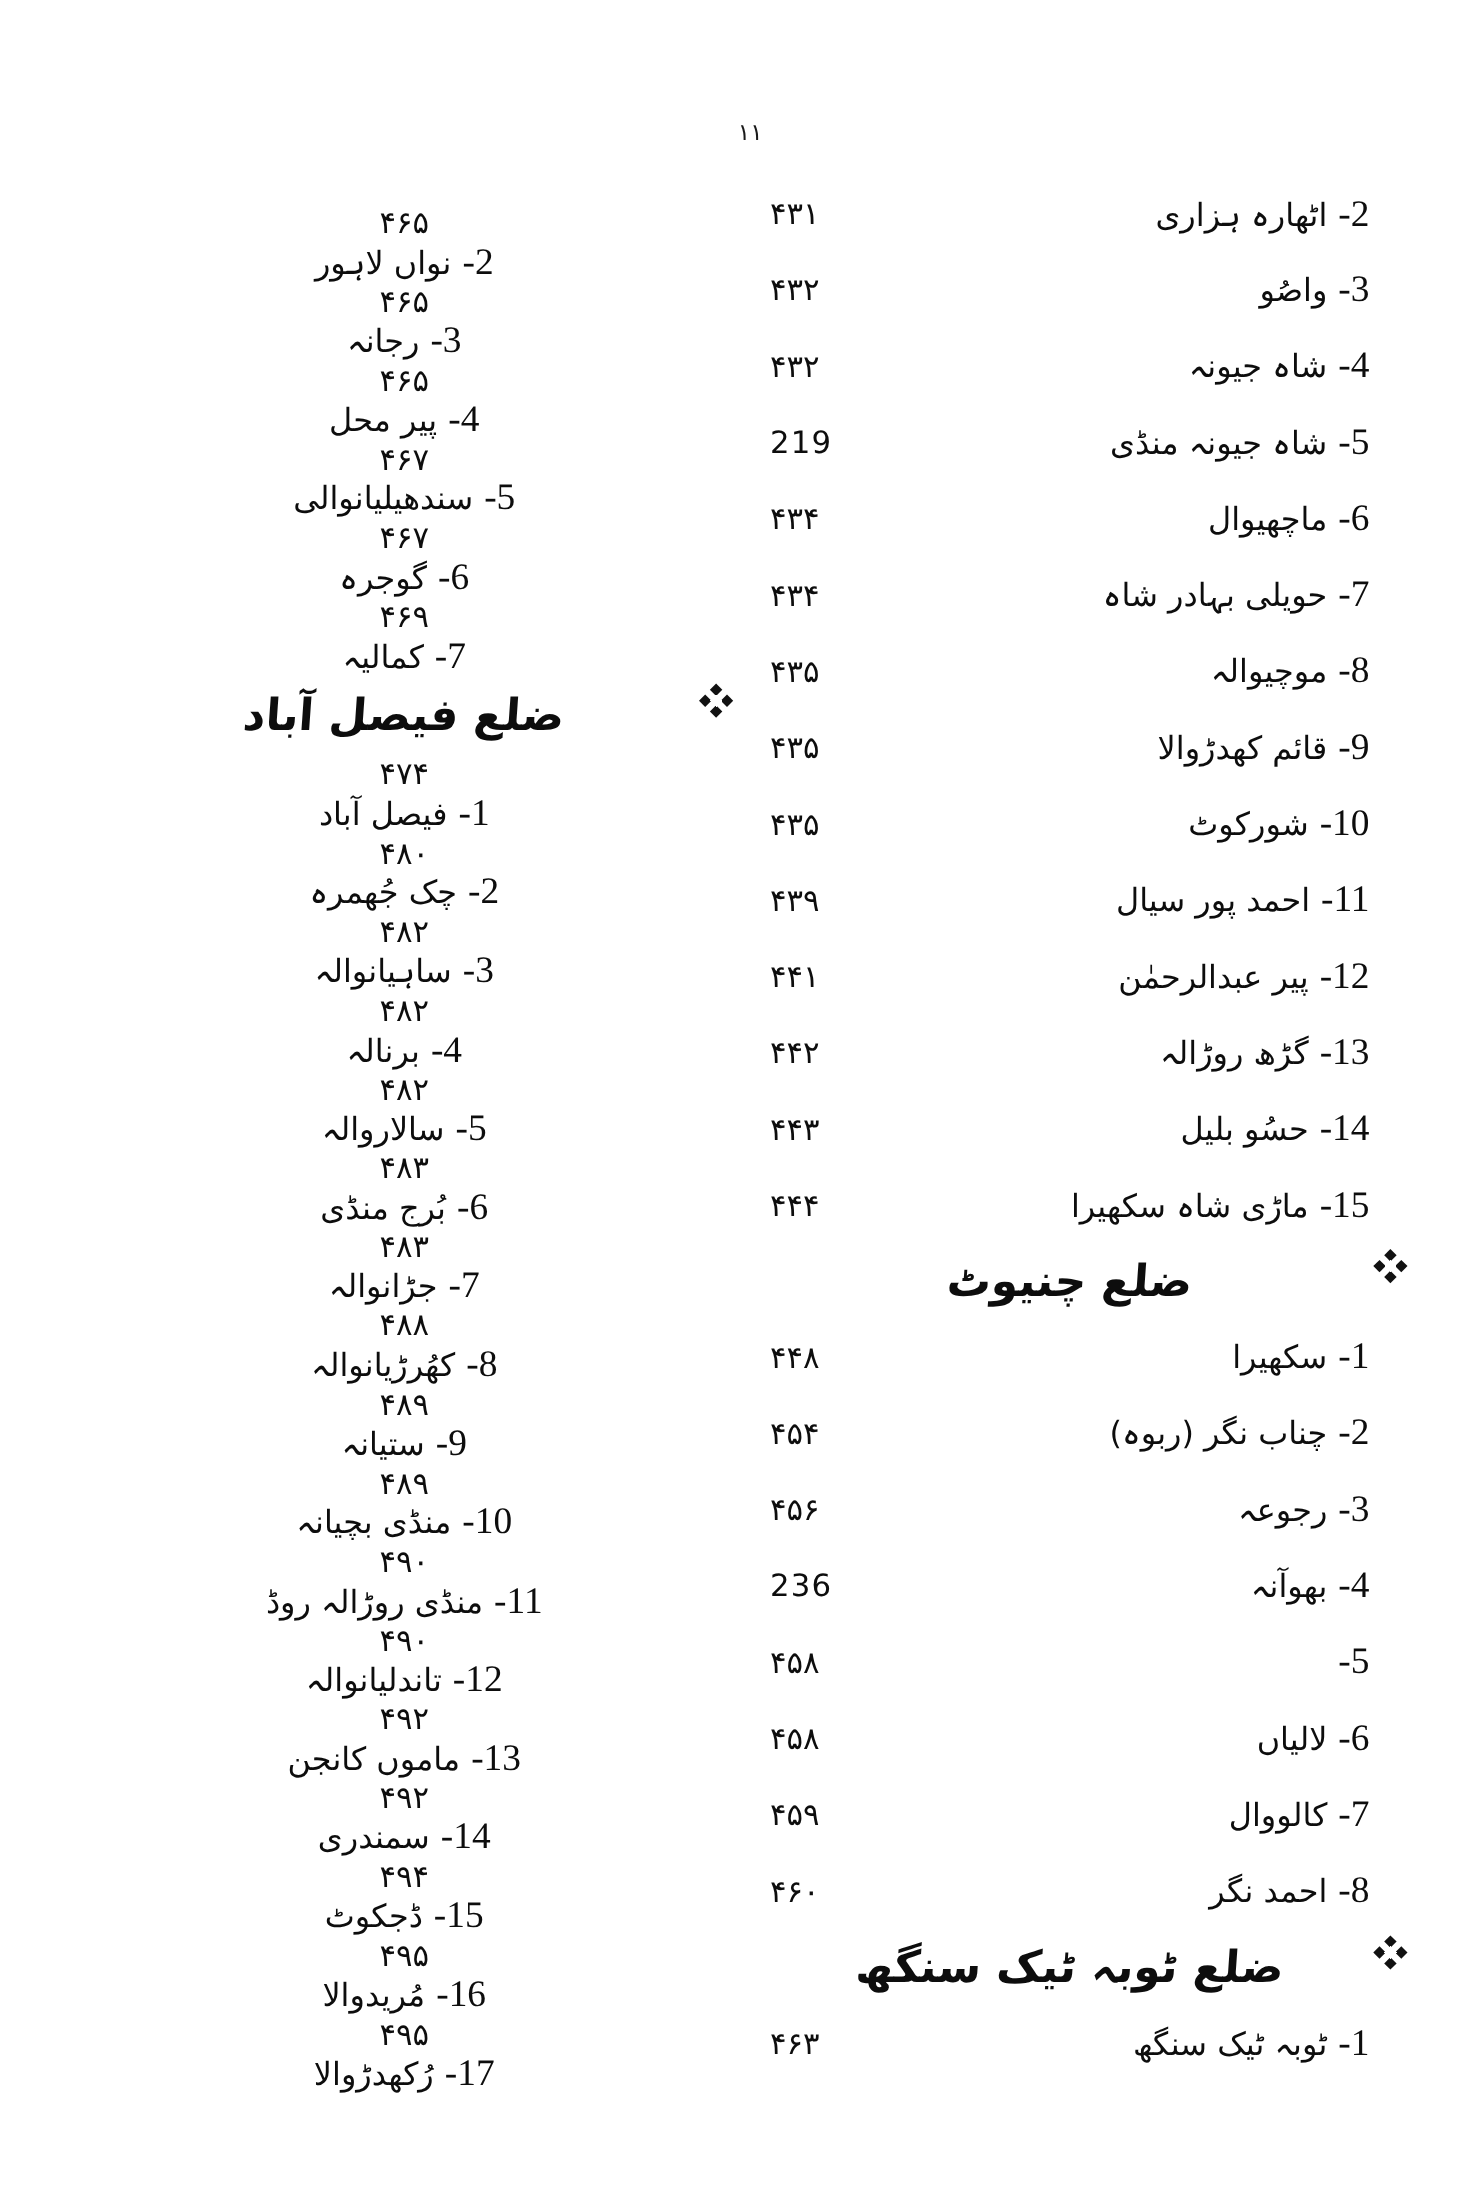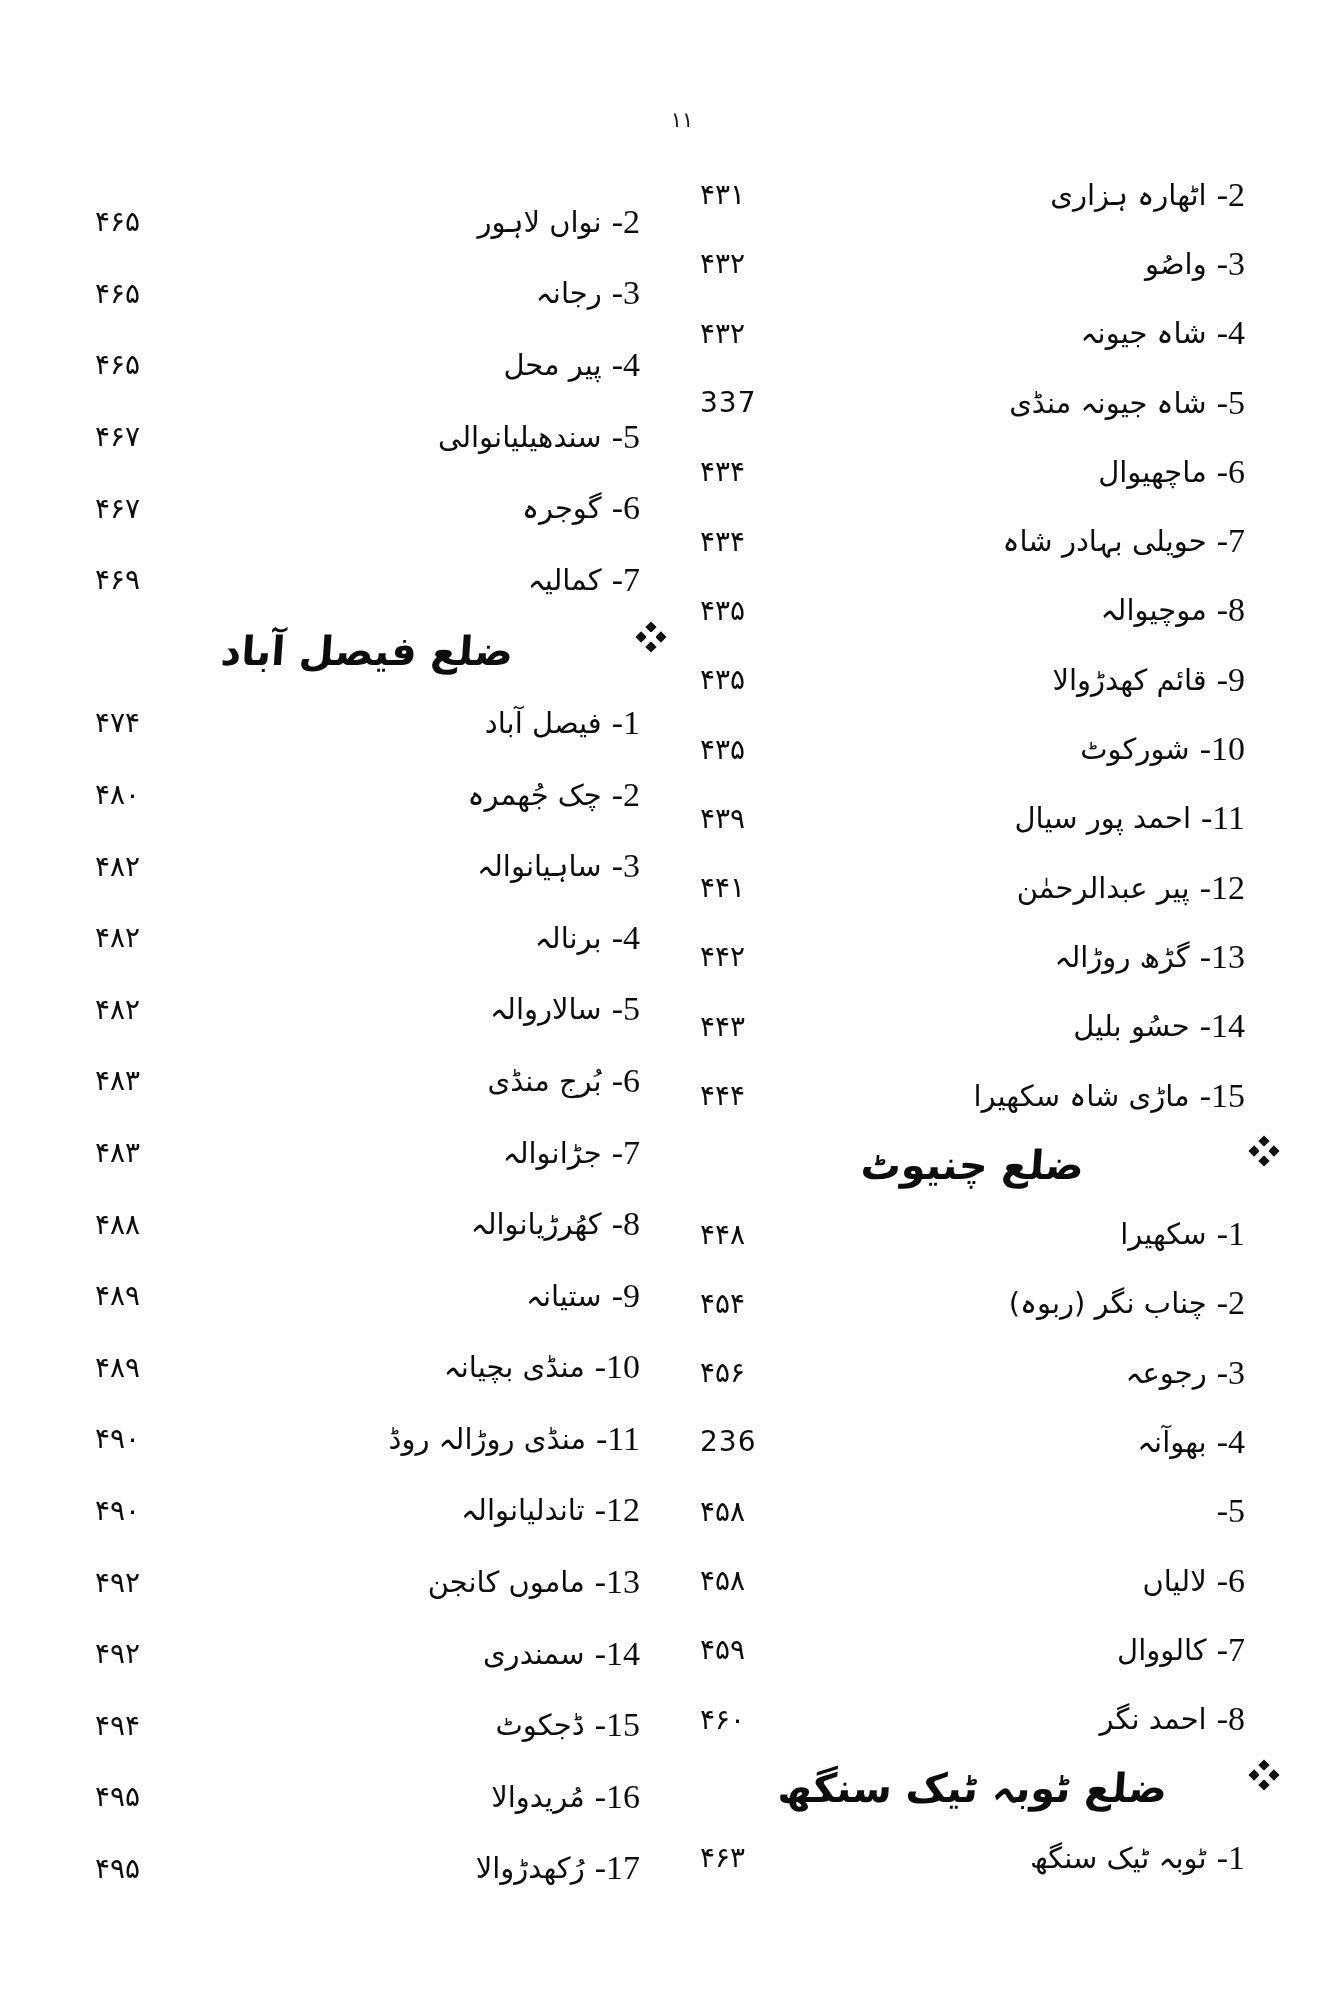--- a/index.html
+++ b/index.html
@@ -22,21 +22,21 @@
   .col{position:absolute;}
   .col-right{left:700px;top:160px;width:545px;}
   .col-left{left:95px;top:186px;width:545px;}
   .row{
     display:flex;
     justify-content:space-between;
     align-items:center;
     direction:ltr;
   }
   .col-right .row{height:69.3px;}
-  .col-left .row{height:71.6px;}
+  .col-left .row{height:71.6px;flex-direction:column;}
   .pg{
     font-size:28px;
     letter-spacing:1px;
     white-space:nowrap;
   }
   .entry-right{
     display:flex;
     align-items:center;
     gap:10px;
     direction:ltr;
@@ -102,21 +102,21 @@
         </span>
       </div>
       <div class="row">
         <span class="pg">۴۳۲</span>
         <span class="entry-right">
           <span class="ttl" dir="rtl">شاہ جیونہ</span>
           <span class="num">-4</span>
         </span>
       </div>
       <div class="row">
-        <span class="pg">337</span>
+        <span class="pg">219</span>
         <span class="entry-right">
           <span class="ttl" dir="rtl">شاہ جیونہ منڈی</span>
           <span class="num">-5</span>
         </span>
       </div>
       <div class="row">
         <span class="pg">۴۳۴</span>
         <span class="entry-right">
           <span class="ttl" dir="rtl">ماچھیوال</span>
           <span class="num">-6</span>

